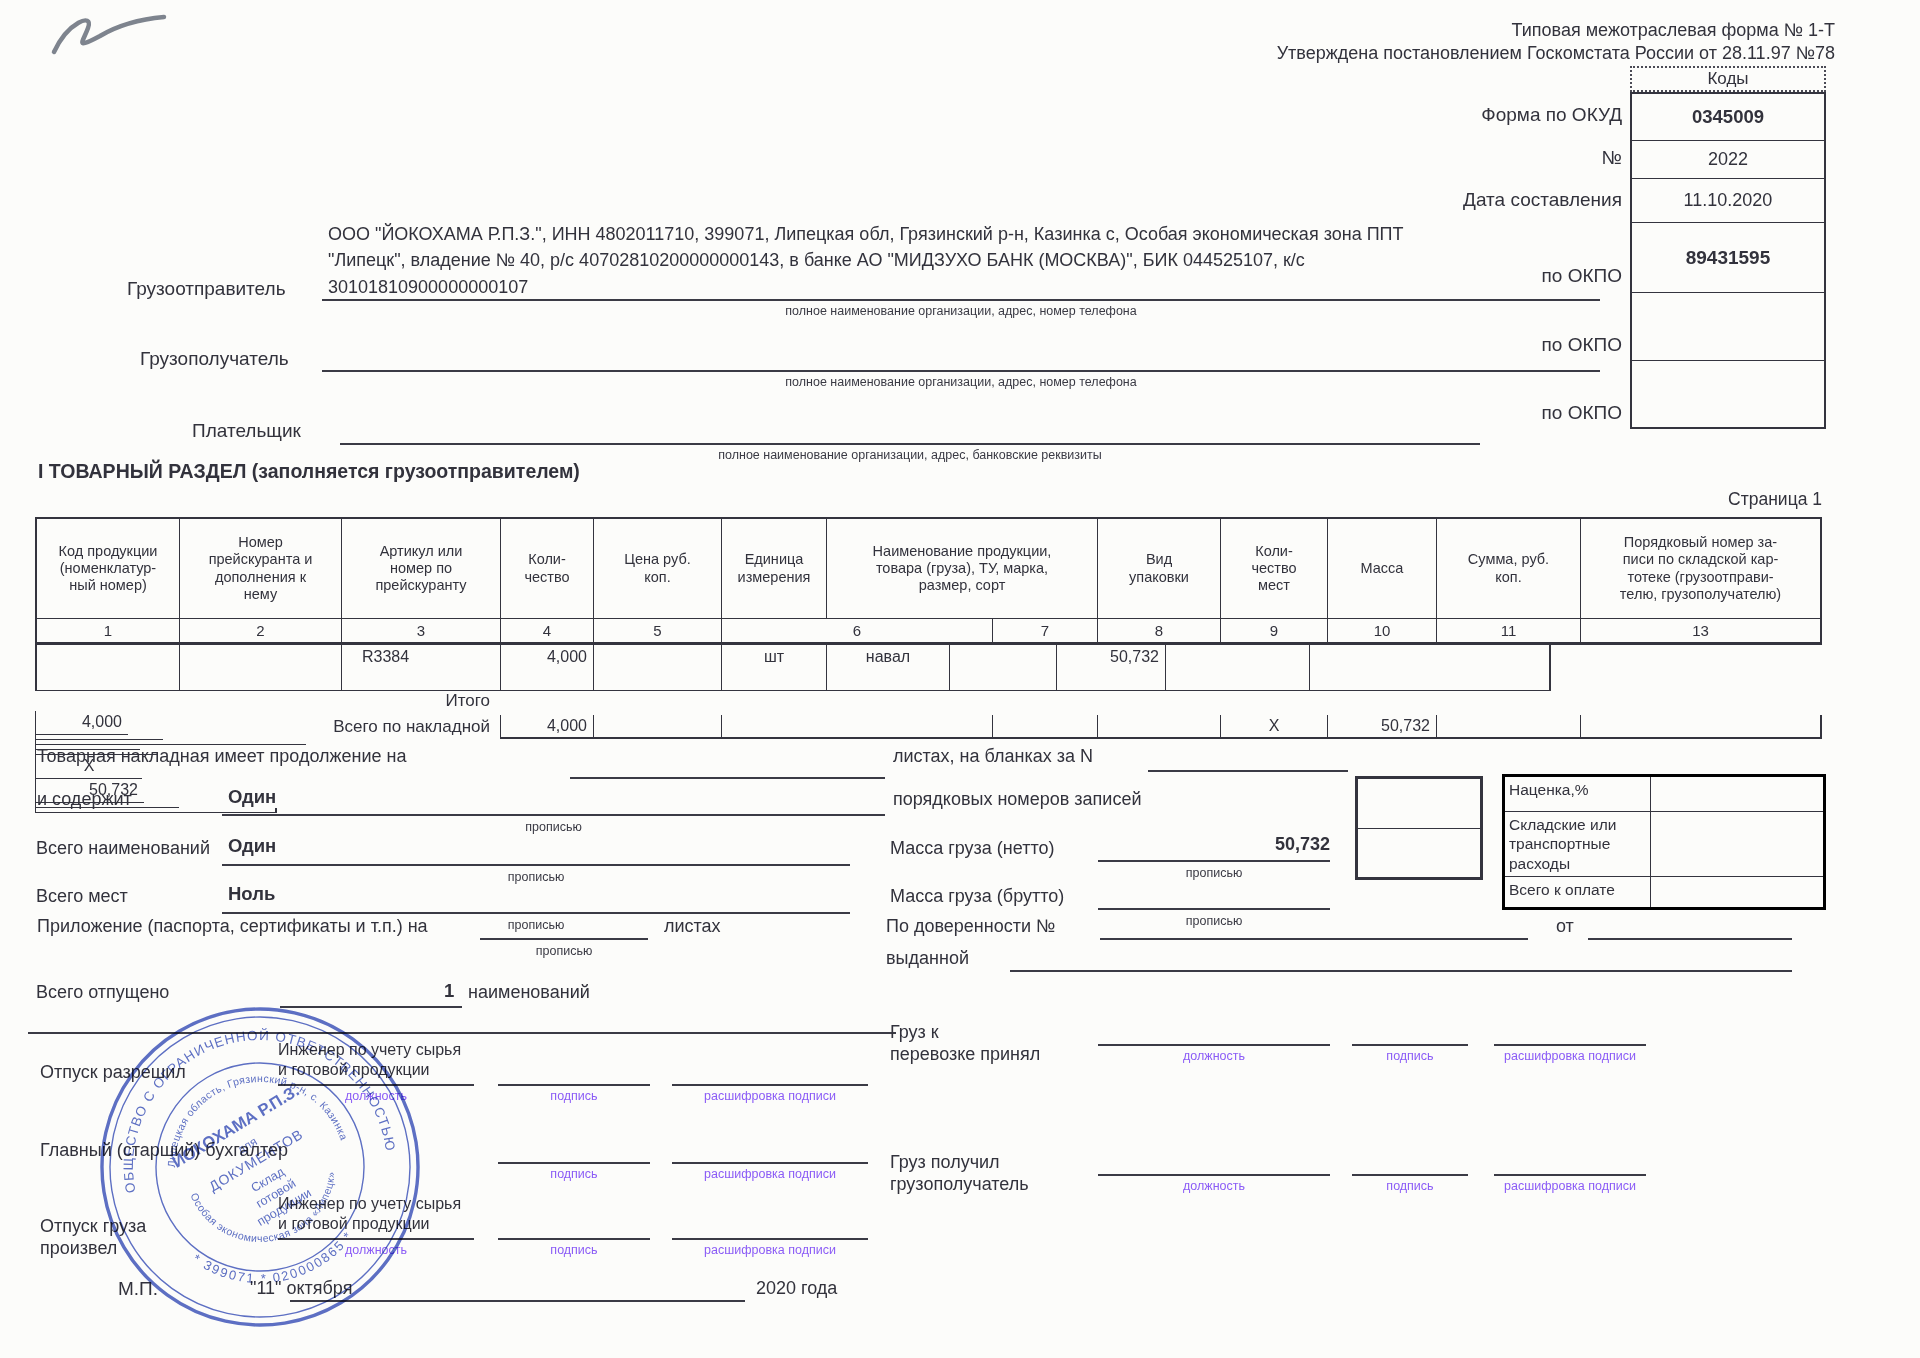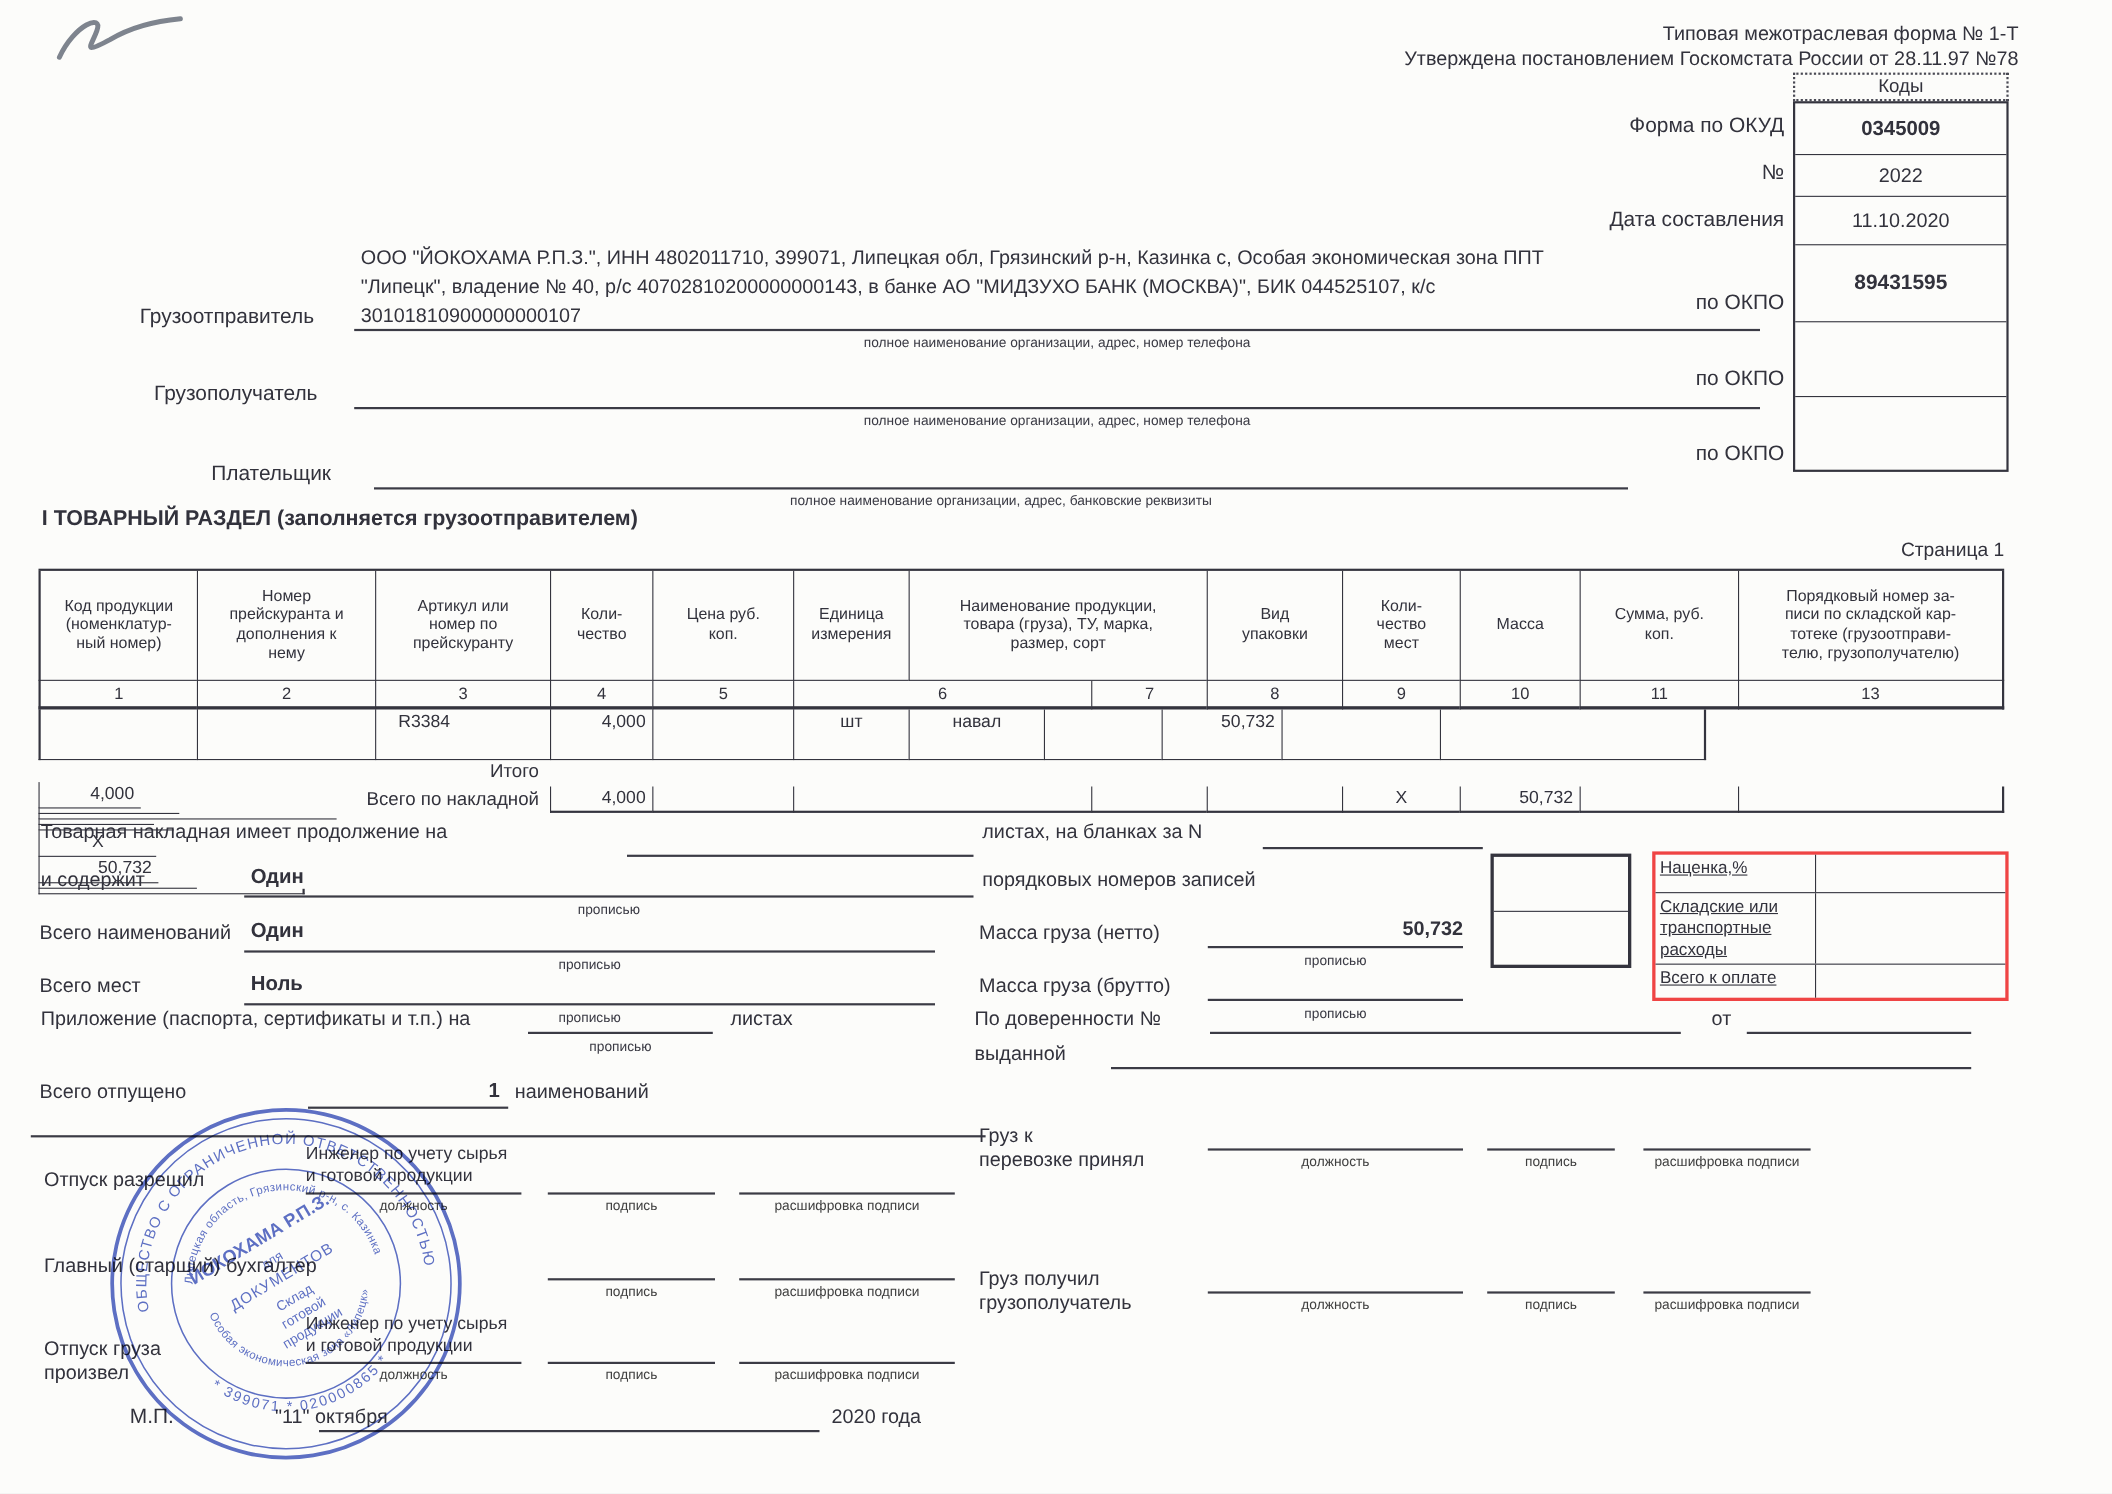--- a/index.html
+++ b/index.html
@@ -32,26 +32,26 @@
   .bl2{border-left-width:2.4px !important;}
   .br2{border-right:2.4px solid #34343e;}
   .bb3{border-bottom-width:3px !important;}
   .bb2{border-bottom-width:2.4px !important;}
   .cell-left{justify-content:flex-start;text-align:left;padding-left:6px;}
   .cell-right{justify-content:flex-end;text-align:right;padding-right:6px;}
   .tot-label{box-sizing:border-box;display:flex;align-items:center;justify-content:flex-end;padding-right:10px;font-size:17px;}
   
   .sq-box{position:absolute;left:1355px;top:776px;width:128px;height:104px;border:3px solid #34343e;box-sizing:border-box;}
   .sq-div{position:absolute;left:0;right:0;top:50%;border-bottom:1.6px solid #34343e;}
-  .sur{position:absolute;left:1502px;top:774px;width:324px;border:3px solid #ef4444;box-sizing:border-box;font-size:15.5px;text-decoration:underline;}
+  .sur{position:absolute;left:1502px;top:774px;width:324px;border:3px solid #000000;box-sizing:border-box;font-size:15.5px;}
   .sur-row{display:flex;border-bottom:1.6px solid #34343e;}
   .sur-row:last-child{border-bottom:none;gap:37px;}
   .sur-l{width:146px;box-sizing:border-box;border-right:1.6px solid #34343e;padding:3px 2px 3px 4px;white-space:pre-line;line-height:1.25;}
   .sur-v{flex:1;}
-  .sig-cap{position:absolute;font-size:12.5px;color:#404040;text-align:center;}
+  .sig-cap{position:absolute;font-size:12.5px;color:#8b5cf6;text-align:center;}
   .stamp-wrap{position:absolute;left:86px;top:993px;width:348px;height:348px;transform:rotate(-9deg);opacity:.85;mix-blend-mode:multiply;}
 </style>
 </head>
 <body>
 
 <div class="page">
 
   <svg class="abs" style="left:46px;top:6px;" width="130" height="60">
     <path d="M8,46 C22,16 48,6 42,22 C37,36 28,44 54,30 C74,18 96,13 118,11" stroke="#7e848e" stroke-width="4.5" fill="none" stroke-linecap="round"></path>
   </svg>

